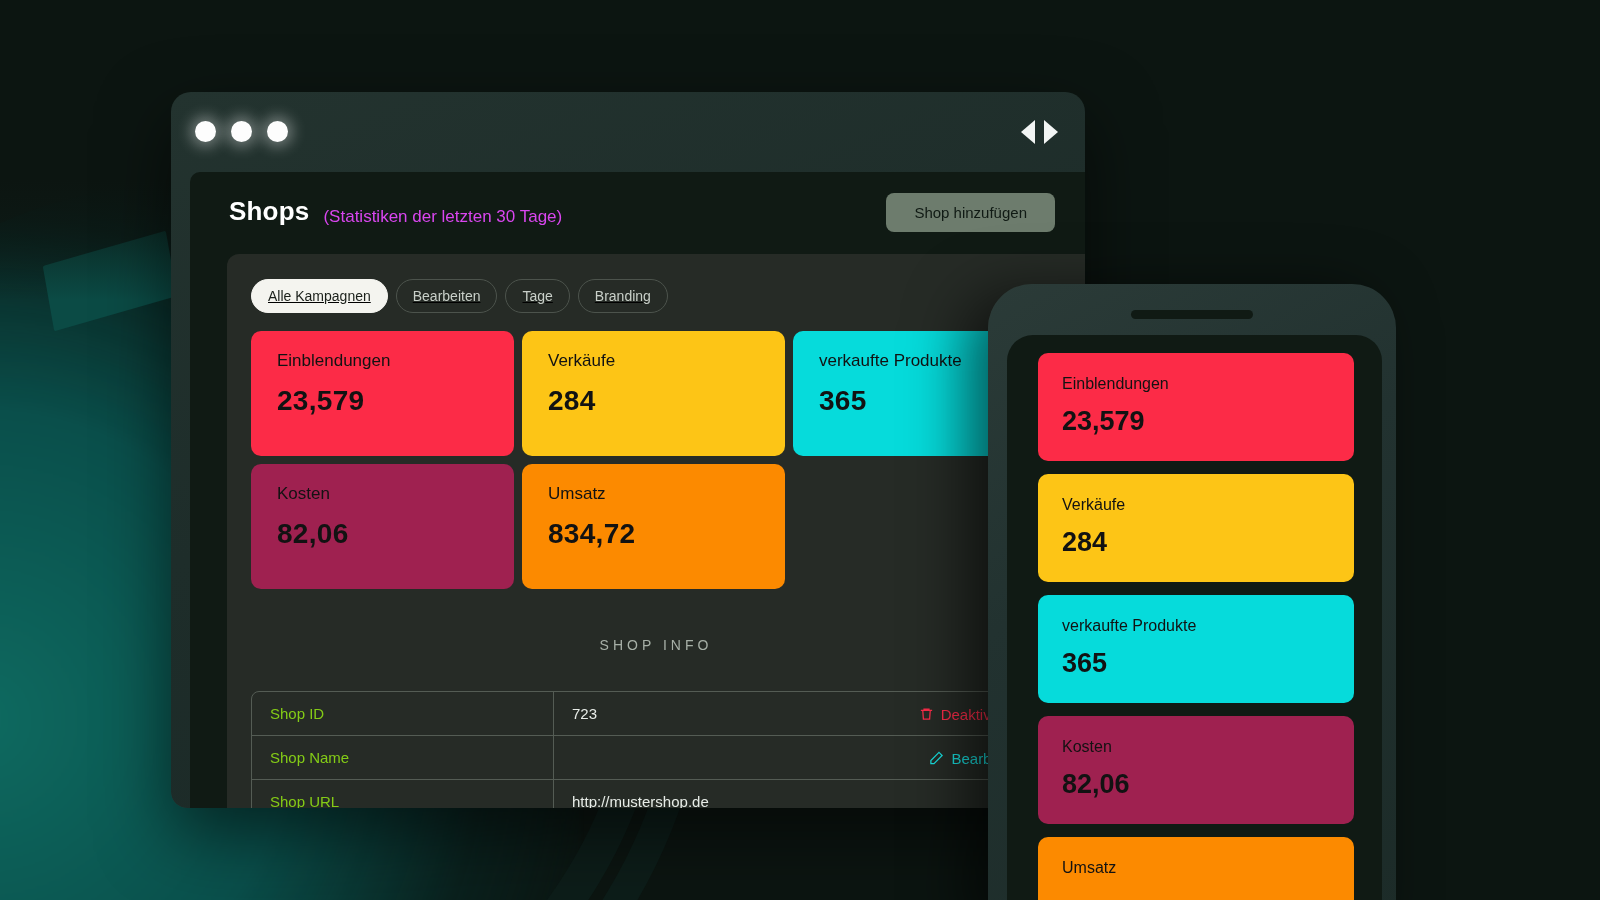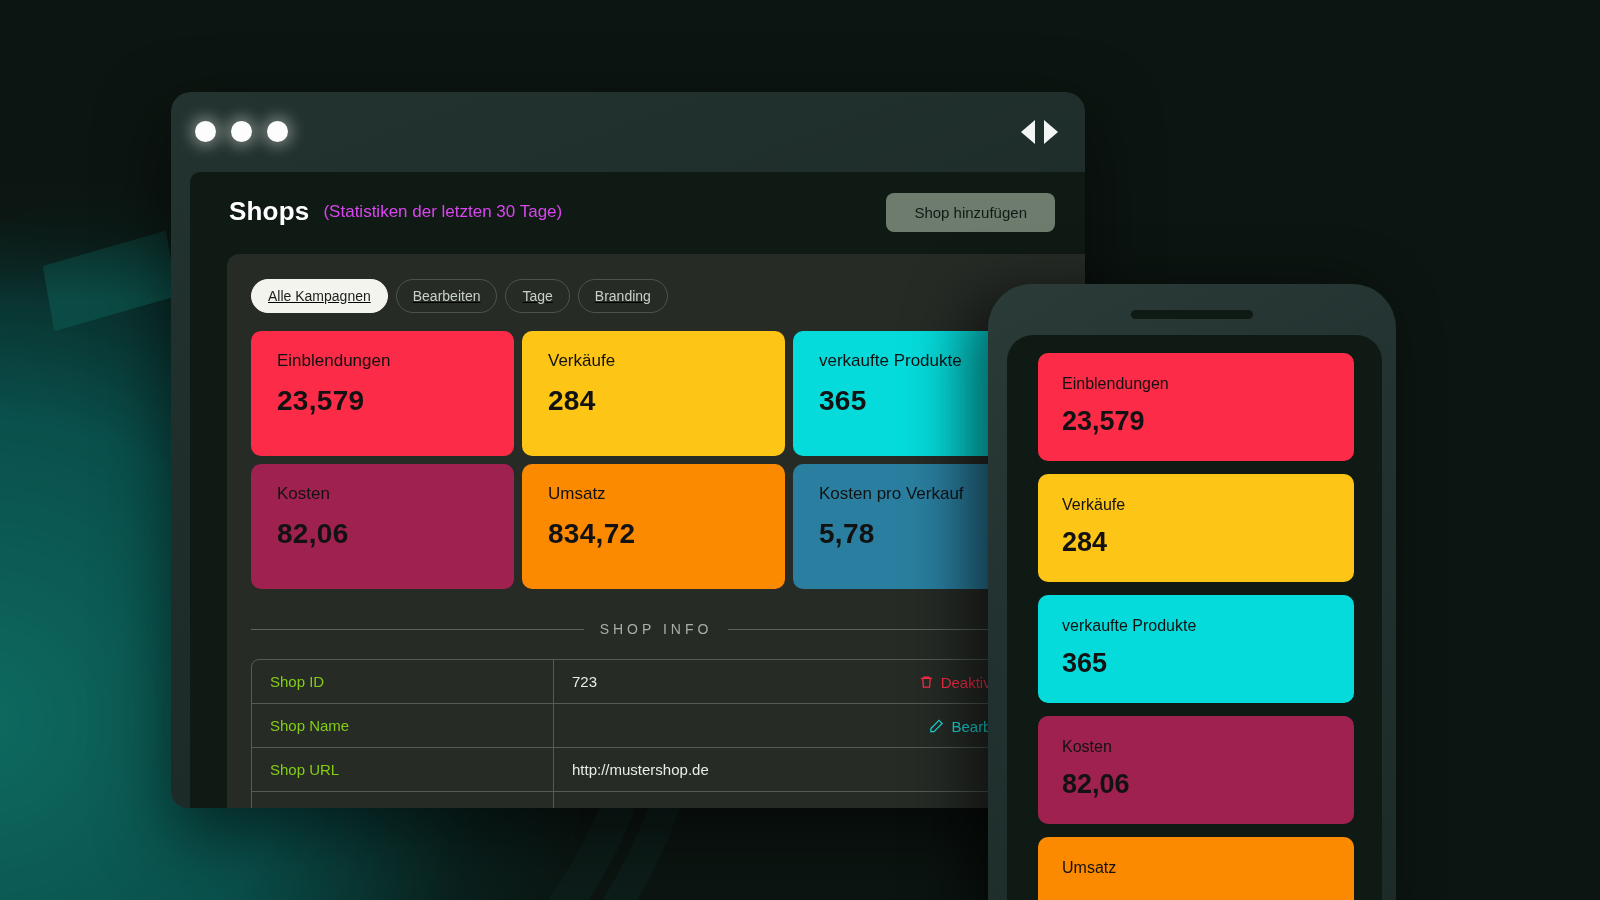--- a/index.html
+++ b/index.html
@@ -52,21 +52,21 @@
 
   #viewport{
     position:absolute;left:19px;top:80px;right:0;bottom:0;
     background:#101a14;
     border-radius:10px 0 0 0;
     overflow:hidden;
   }
 
   
   #pagehead{position:relative;height:76px;}
-  #pagehead .title-wrap{position:absolute;left:39px;top:24px;display:flex;align-items:center;gap:14px;}
+  #pagehead .title-wrap{position:absolute;left:39px;top:24px;display:flex;align-items:flex-end;gap:14px;}
   #pagehead .h1{font-size:26px;font-weight:bold;color:#ffffff;letter-spacing:.2px;}
   #pagehead .sub{font-size:17px;color:#d946ef;}
   #addbtn{
     position:absolute;right:30px;top:21px;
     background:#6d7c6d;color:#101a14;border:none;border-radius:8px;
     padding:11px 28px;font-size:15px;font-family:"Liberation Sans", sans-serif;
     cursor:pointer;
   }
 
   
@@ -82,21 +82,21 @@
     padding:8px 16px;font-size:14px;color:#c9d0c9;background:transparent;
     cursor:pointer;font-family:"Liberation Sans", sans-serif;white-space:nowrap;
   }
   .pill.active{background:#f4f4ef;color:#1a1f1a;border-color:#f4f4ef;}
 
   .cards{display:grid;grid-template-columns:repeat(3,263px);gap:8px;padding:18px 0 0 24px;}
   .card{border-radius:10px;padding:20px 22px 24px 26px;min-height:81px;color:#121212;}
   .card .lbl{font-size:17px;margin-bottom:14px;}
   .card .val{font-size:28px;font-weight:bold;letter-spacing:.3px;}
 
-  .divider{display:flex;align-items:center;gap:16px;margin:32px 24px 0 24px;}
+  .divider{display:flex;align-items:center;gap:16px;margin:32px 24px 0 24px;flex-direction:column;}
   .divider .ln{flex:1;height:1px;background:#5b635b;}
   .divider .dtxt{font-size:14px;letter-spacing:4px;color:#a7b0a7;}
 
   table.info{margin:22px 0 0 24px;width:790px;border-collapse:separate;border-spacing:0;
              border:1px solid #545c54;border-radius:8px;overflow:hidden;}
   table.info td{border-bottom:1px solid #545c54;padding:13px 18px;font-size:15px;color:#e7ece7;height:14px;}
   table.info td.k{width:265px;border-right:1px solid #545c54;color:#84cc16;}
   table.info tr:last-child td{border-bottom:none;}
   td.v{position:relative;}
   .act{position:absolute;right:16px;top:50%;transform:translateY(-50%);display:flex;align-items:center;gap:7px;font-size:15px;white-space:nowrap;cursor:pointer;}
@@ -179,24 +179,20 @@
             <div class="val">365</div>
           </div>
           <div class="card" style="background: rgb(159, 33, 80);">
             <div class="lbl">Kosten</div>
             <div class="val">82,06</div>
           </div>
           <div class="card" style="background: rgb(252, 138, 0);">
             <div class="lbl">Umsatz</div>
             <div class="val">834,72</div>
           </div>
-          <div class="card" style="background: rgb(42, 127, 160);">
-            <div class="lbl">Kosten pro Verkauf</div>
-            <div class="val">5,78</div>
-          </div>
         </div>
 
       <div class="divider">
         <span class="ln"></span>
         <span class="dtxt">SHOP INFO</span>
         <span class="ln"></span>
       </div>
 
       <table class="info">
         <tbody id="inforows">

